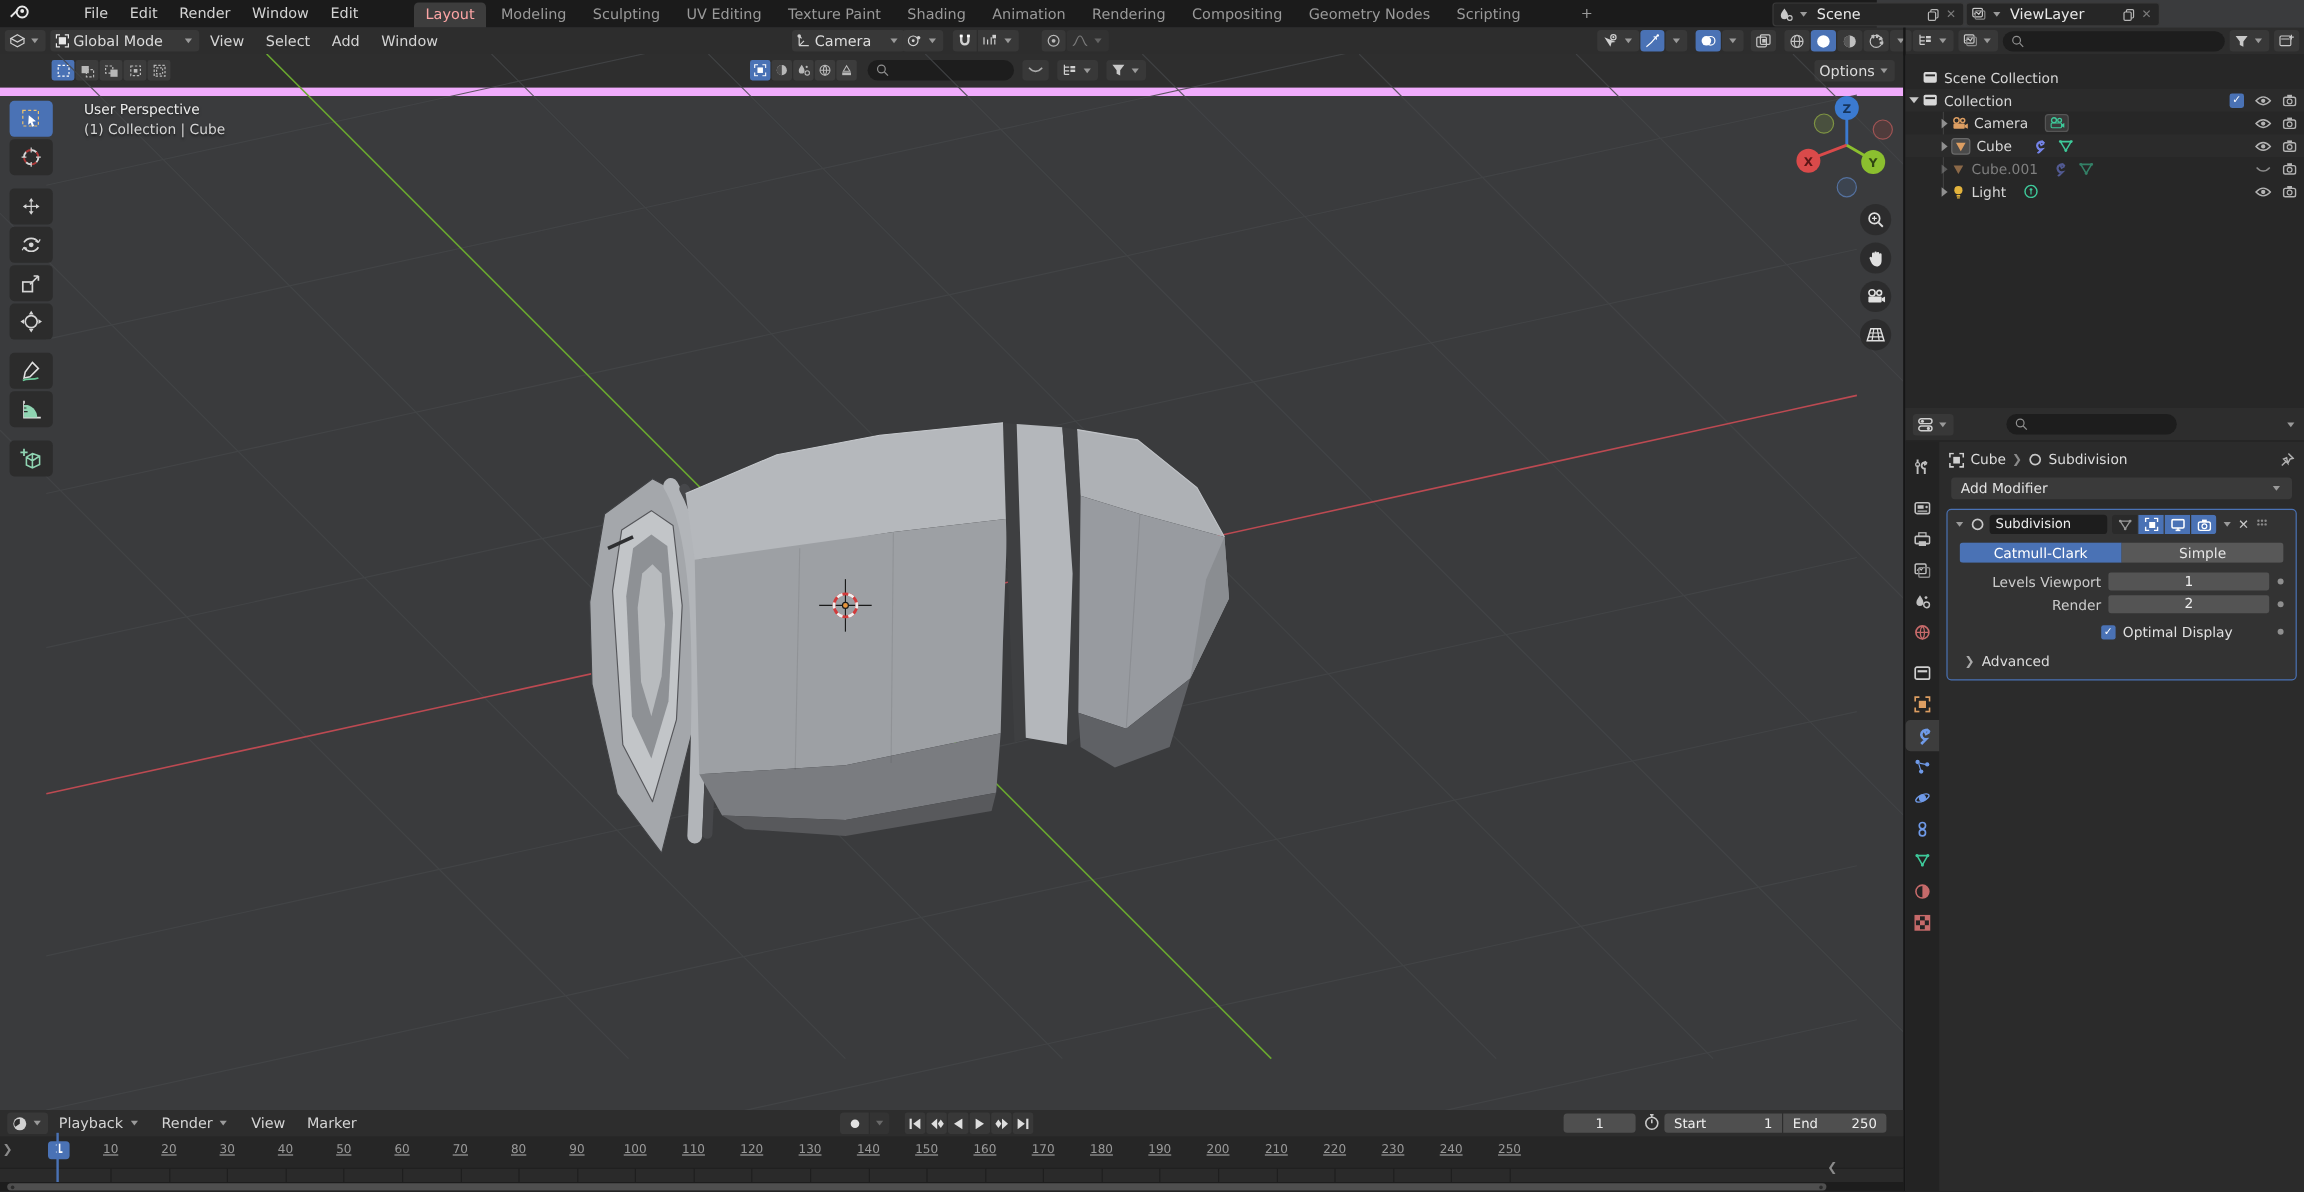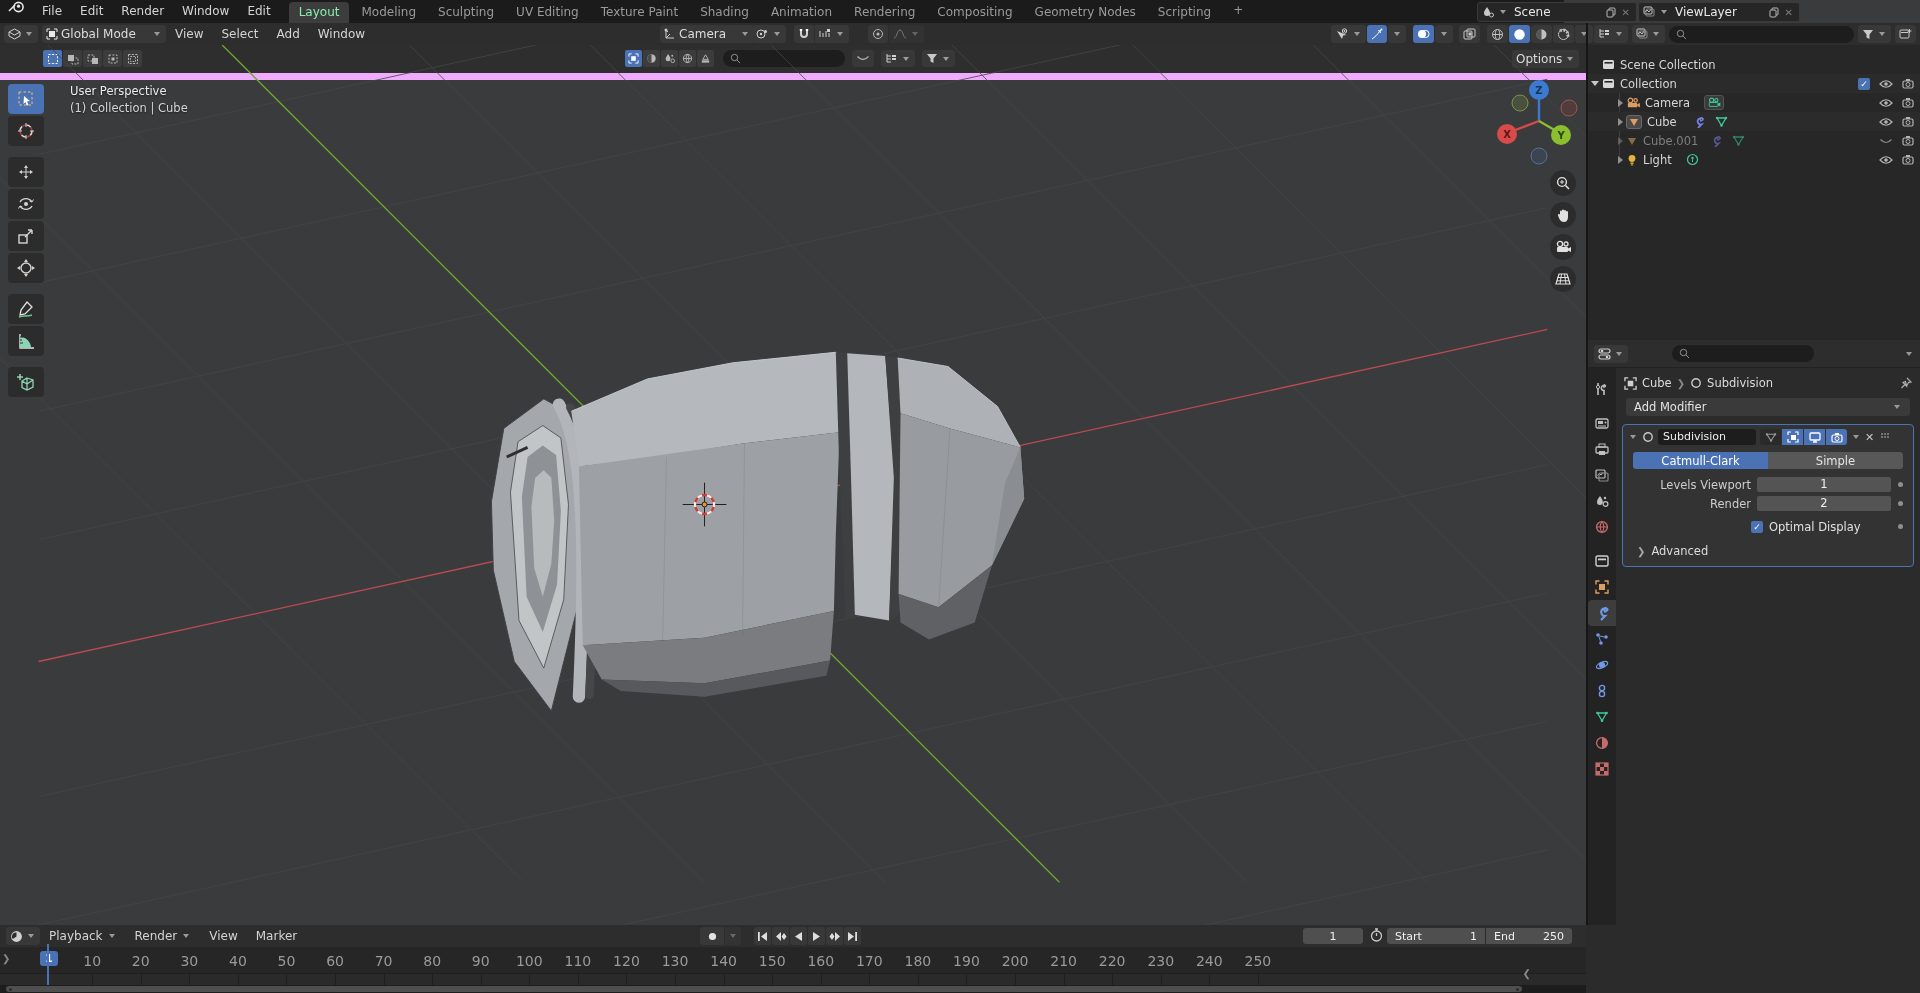--- a/index.html
+++ b/index.html
@@ -1,22 +1,22 @@
 <!DOCTYPE html>
 <html style="--accent: #4a72b5; --viewport_bg: #3a3b3d; --topbar_bg: #1b1b1b; --header_bg: #2d2d2d; --axis_x: #bc4a52; --axis_y: #6aa82f; --object_orange: #dd9e62; --icon_blue: #6f83e0; --icon_green: #3ec99a; --icon_red: #c66a6a;"><head>
 <meta charset="utf-8">
 <style>
   html,body{margin:0;padding:0;background:#1b1b1b;font-family:"DejaVu Sans",sans-serif;}
   #app{position:relative;width:1920px;height:993px;background:#3a3b3d;overflow:hidden;color:#d8d8d8;font-size:12px;}
   .abs{position:absolute;}
   
-  #topbar{left:0;top:0;width:1564px;height:23px;background:#1b1b1b;display:flex;align-items:flex-start;}
+  #topbar{left:0;top:0;width:1564px;height:23px;background:#1b1b1b;display:flex;align-items:center;gap:28px;}
   .menu-item{padding:0 9px;color:#d4d4d4;line-height:23px;cursor:default;}
   .ws-tab{padding:1px 10px;margin:0 1px;color:#9a9a9a;border-radius:4px 4px 0 0;line-height:19px;}
-  .ws-tab[data-state="active"]{background:#3d3d3d;color:#86efac;}
+  .ws-tab[data-state="active"]{background:#3d3d3d;color:#fca5a5;}
   .id-widget{height:18px;background:#262626;border:1px solid #3a3a3a;border-radius:3px;display:flex;align-items:center;padding:0 4px;gap:4px;}
   .id-widget .val{color:#e8e8e8;flex:1;padding-left:2px;}
   .chev{width:10px;height:10px;display:inline-block;position:relative;}
   .chev::after{content:"";position:absolute;left:2px;top:3px;border-left:3px solid transparent;border-right:3px solid transparent;border-top:4px solid #9a9a9a;}
   .xicon{color:#7c7c7c;font-size:10px;padding:0 2px;}
   
   #vph{left:0;top:23px;width:1920px;height:22px;background:#2d2d2d;border-bottom:1px solid #242424;}
   #vph .menu-item{line-height:22px;}
   .wbtn{height:18px;background:#383838;border-radius:3px;display:inline-flex;align-items:center;padding:0 4px;gap:3px;color:#dcdcdc;}
   .wbtn.blue{background:#4a72b5;color:#fff;}
@@ -60,26 +60,26 @@
   .tgl{width:21px;height:16px;background:#2a2a2a;display:inline-flex;align-items:center;justify-content:center;}
   .tgl.on{background:#4a72b5;}
   .seg{display:flex;margin:3px 10px;height:17px;border-radius:3px;overflow:hidden;font-size:11.5px;}
   .seg div{flex:1;display:flex;align-items:center;justify-content:center;background:#585858;color:#e5e5e5;}
   .seg div[data-state="active"]{background:#4a72b5;color:#fff;}
   .prow{display:flex;align-items:center;height:19px;margin:0 4px 0 0;font-size:11.5px;}
   .prow .plbl{width:128px;text-align:right;color:#cccccc;padding-right:6px;}
   .pfield{flex:1;height:15px;background:#545454;border-radius:2px;color:#f0f0f0;text-align:center;line-height:15px;}
   .pdot{width:5px;height:5px;border-radius:50%;background:#8f8f8f;margin:0 6px 0 7px;}
   
-  #timeline{left:0;top:925px;width:1586px;height:68px;background:#2b2b2b;padding-left:32px;}
+  #timeline{left:0;top:925px;width:1586px;height:68px;background:#2b2b2b;}
   #tl-header{position:absolute;left:0;top:0;width:1586px;height:22px;background:#2d2d2d;display:flex;align-items:center;}
   #tl-ruler{position:absolute;left:0;top:22px;width:1586px;height:26px;background:#262626;}
   #tl-track{position:absolute;left:0;top:48px;width:1586px;height:12px;background:#2a2a2a;border-top:1px solid #1f1f1f;}
   #tl-scroll{position:absolute;left:0;top:60px;width:1586px;height:8px;background:#1d1d1d;}
-  .tl-num{position:absolute;top:6px;transform:translateX(-50%);color:#9a9a9a;font-size:14px;}
+  .tl-num{position:absolute;top:6px;transform:translateX(-50%);color:#9a9a9a;font-size:10px;text-decoration:underline;}
   .tl-line{position:absolute;top:0;width:1px;height:12px;background:#1e1e1e;}
   #cur-frame{position:absolute;left:40px;top:4px;width:18px;height:15px;background:#4a72b5;border-radius:3px;color:#fff;font-size:10.5px;font-weight:bold;text-align:center;line-height:15px;}
   #playhead{position:absolute;left:47px;top:19px;width:2px;height:41px;background:#4a72b5;}
   .pb-btn{width:17px;height:18px;background:#383838;display:inline-flex;align-items:center;justify-content:center;margin-right:1px;border-radius:2px;}
   .tl-field{height:16px;background:#4f4f4f;border-radius:3px;color:#efefef;font-size:11px;display:inline-flex;align-items:center;justify-content:center;}
   text,tspan{font-family:"DejaVu Sans",sans-serif;}
 </style>
 </head>
 <body>
 

